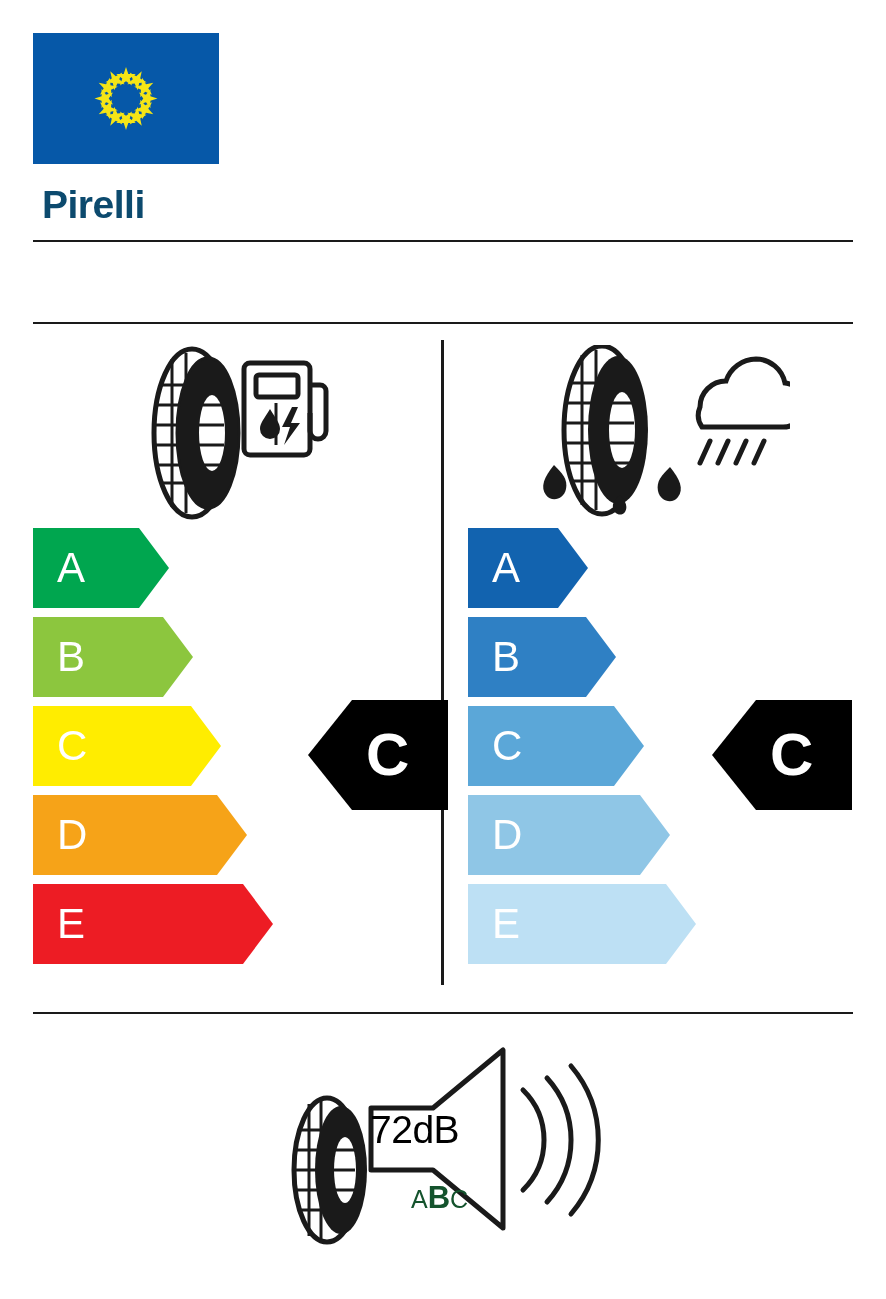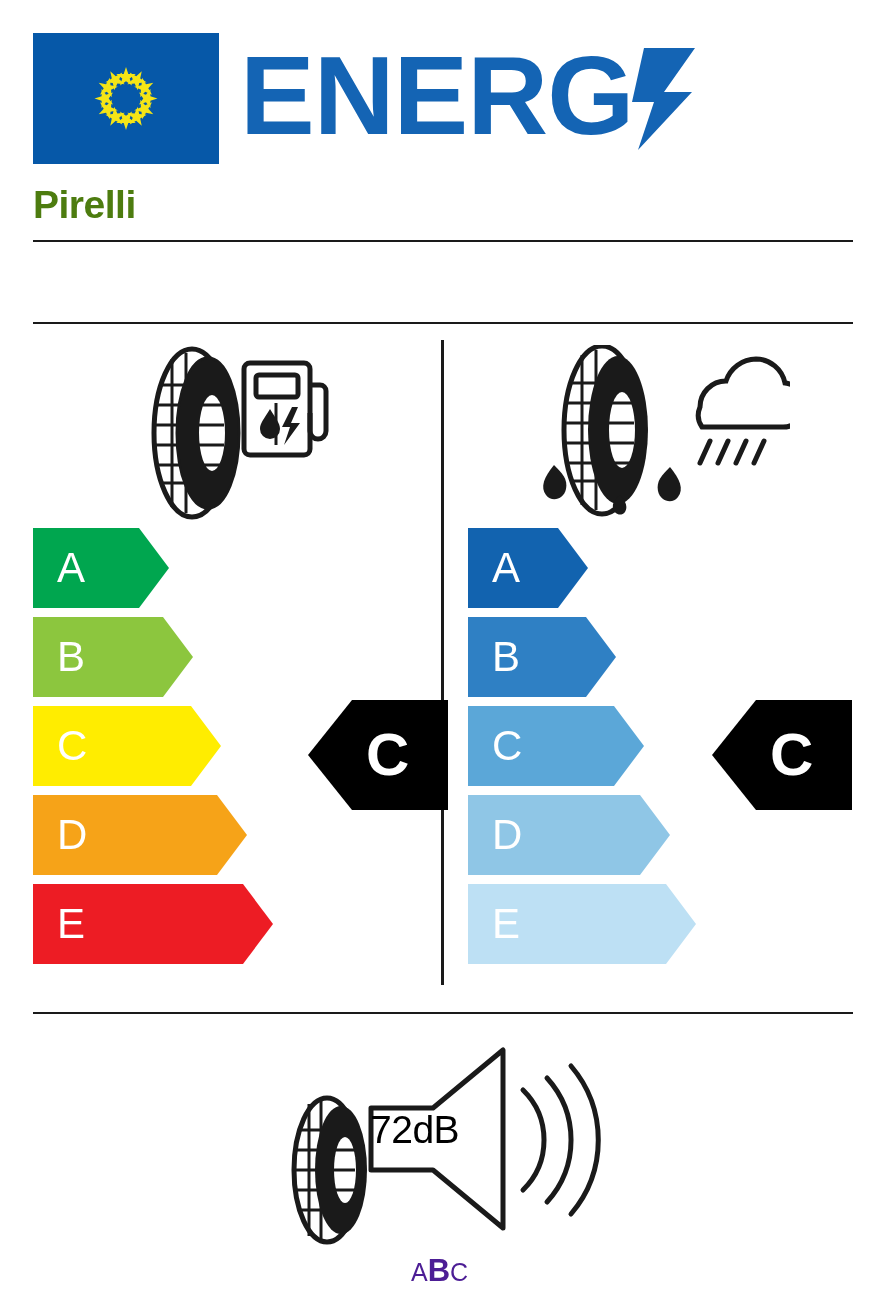--- a/index.html
+++ b/index.html
@@ -38,27 +38,27 @@
     position: absolute;
     left: 240px;
     top: 40px;
     width: 470px;
     height: 115px;
   }
 
   
   .brand {
     position: absolute;
-    left: 33px;
+    left: 42px;
     top: 185px;
     font-size: 39px;
     font-weight: bold;
     letter-spacing: -0.5px;
     line-height: 1;
-    color: #4d7c0f;
+    color: #0c4a6e;
   }
 
   .rule {
     position: absolute;
     background: #1a1a1a;
     left: 33px;
     width: 820px;
     height: 2px;
   }
   .rule-1 { top: 240px; }
@@ -128,23 +128,23 @@
     left: 370px;
     top: 1108px;
     font-size: 39px;
     font-weight: normal;
     color: #000;
     letter-spacing: -0.5px;
   }
   .noise-classes {
     position: absolute;
     left: 411px;
-    top: 1255px;
+    top: 1182px;
     font-size: 27px;
-    color: #4c1d95;
+    color: #14532d;
     line-height: 1;
     white-space: nowrap;
   }
   .noise-classes .sel {
     font-size: 31px;
     font-weight: bold;
   }
   .noise-classes .un { font-size: 25px; }
 </style>
 </head>
@@ -166,26 +166,20 @@
         <polygon points="93,34 95.3,41.1 102.8,41.1 96.7,45.5 99,52.6 93,48.2 87,52.6 89.3,45.5 83.2,41.1 90.7,41.1" transform="rotate(180 93 65.5)"></polygon>
         <polygon points="93,34 95.3,41.1 102.8,41.1 96.7,45.5 99,52.6 93,48.2 87,52.6 89.3,45.5 83.2,41.1 90.7,41.1" transform="rotate(210 93 65.5)"></polygon>
         <polygon points="93,34 95.3,41.1 102.8,41.1 96.7,45.5 99,52.6 93,48.2 87,52.6 89.3,45.5 83.2,41.1 90.7,41.1" transform="rotate(240 93 65.5)"></polygon>
         <polygon points="93,34 95.3,41.1 102.8,41.1 96.7,45.5 99,52.6 93,48.2 87,52.6 89.3,45.5 83.2,41.1 90.7,41.1" transform="rotate(270 93 65.5)"></polygon>
         <polygon points="93,34 95.3,41.1 102.8,41.1 96.7,45.5 99,52.6 93,48.2 87,52.6 89.3,45.5 83.2,41.1 90.7,41.1" transform="rotate(300 93 65.5)"></polygon>
         <polygon points="93,34 95.3,41.1 102.8,41.1 96.7,45.5 99,52.6 93,48.2 87,52.6 89.3,45.5 83.2,41.1 90.7,41.1" transform="rotate(330 93 65.5)"></polygon>
       </g>
     </svg>
   </div>
 
-  <div class="energ-wordmark">
-    <svg viewBox="0 0 470 115" xmlns="http://www.w3.org/2000/svg">
-      <text x="0" y="94" font-family="Liberation Sans, sans-serif" font-size="112" font-weight="bold" fill="#1464b4" letter-spacing="-1">ENERG</text>
-      <polygon fill="#1464b4" points="404,8 455,8 424,52 452,52 398,110 414,62 392,62"></polygon>
-    </svg>
-  </div>
 
   <div class="brand">Pirelli</div>
 
   <div class="rule rule-1"></div>
   <div class="rule rule-2"></div>
   <div class="divider-v"></div>
 
   <div class="picto picto-fuel">
     <svg viewBox="0 0 210 175" xmlns="http://www.w3.org/2000/svg">
 

